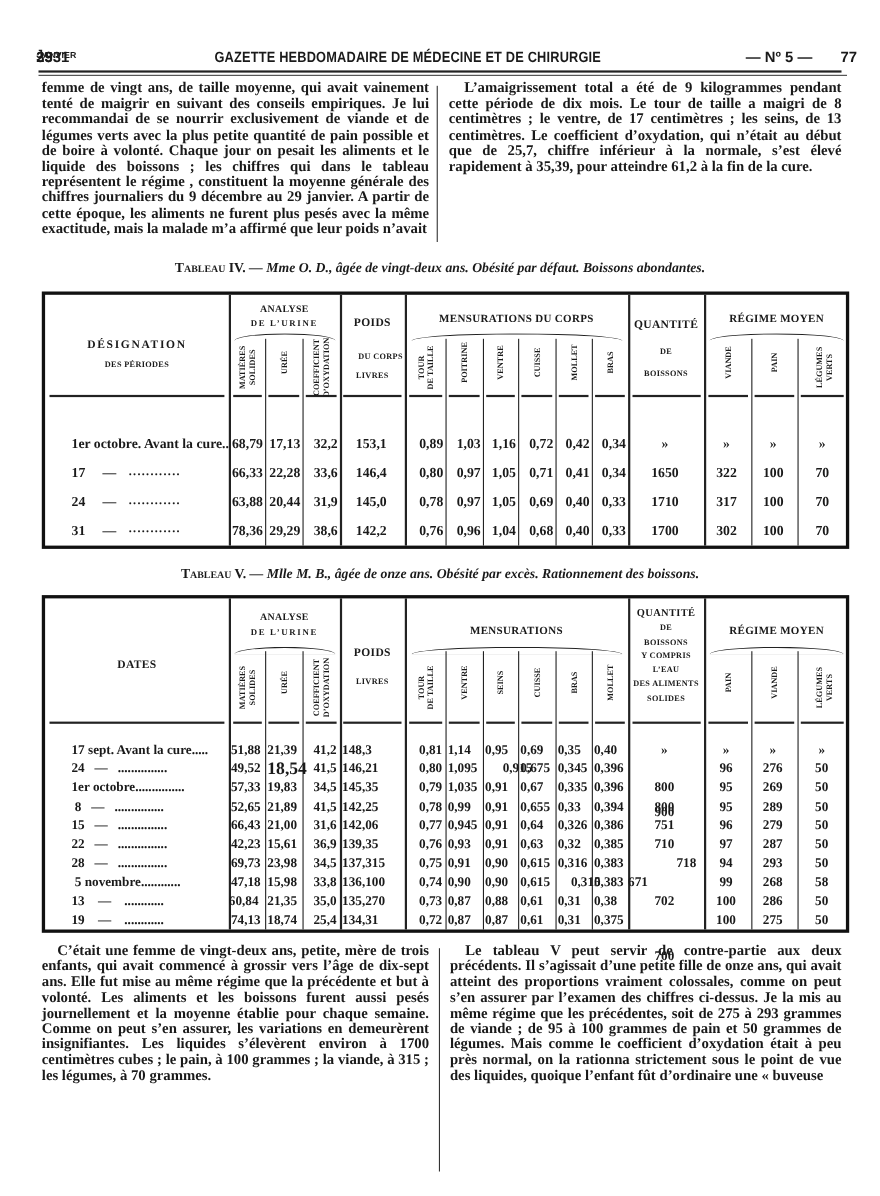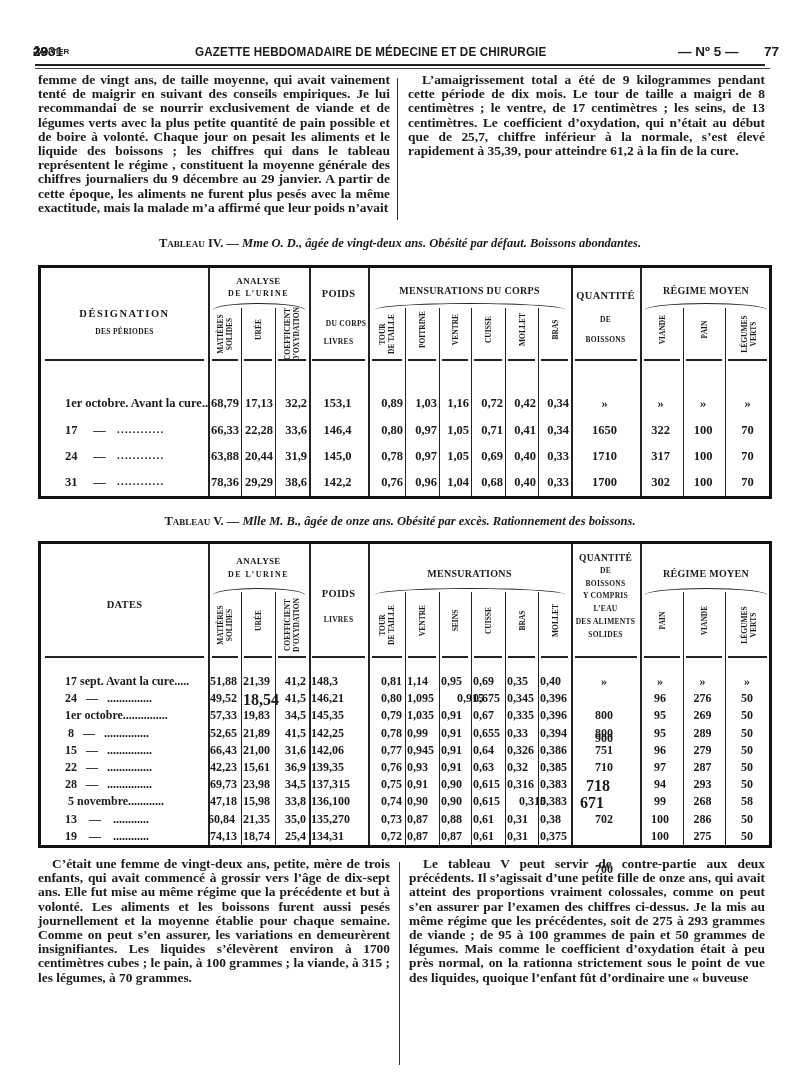--- a/index.html
+++ b/index.html
@@ -405,36 +405,36 @@
     <div class="cell l" style="left:167px;top:233.2px;width:30px;padding-left:2px;font-size:12px;">69,73</div>
     <div class="cell l" style="left:200px;top:233.2px;width:31px;padding-left:2px;font-size:12px;">23,98</div>
     <div class="cell r" style="left:234px;top:233.2px;width:31px;font-size:12px;">34,5</div>
     <div class="cell l" style="left:268px;top:233.2px;width:56px;padding-left:2px;font-size:12px;">137,315</div>
     <div class="cell r" style="left:327px;top:233.2px;width:34px;font-size:12px;">0,75</div>
     <div class="cell l" style="left:364px;top:233.2px;width:31px;padding-left:2px;font-size:12px;">0,91</div>
     <div class="cell l" style="left:398px;top:233.2px;width:29px;padding-left:2px;font-size:12px;">0,90</div>
     <div class="cell l" style="left:430px;top:233.2px;width:31px;padding-left:2px;font-size:12px;">0,615</div>
     <div class="cell l" style="left:464px;top:233.2px;width:30px;padding-left:2px;font-size:12px;">0,316</div>
     <div class="cell l" style="left:497px;top:233.2px;width:30px;padding-left:2px;font-size:12px;">0,383</div>
-    <div class="cell c" style="left:524px;top:233.2px;width:66px;font-size:16px;">718</div>
+    <div class="cell c" style="left:550px;top:233.2px;width:66px;font-size:12px;">718</div>
     <div class="cell c" style="left:599px;top:233.2px;width:40px;font-size:12px;">94</div>
     <div class="cell c" style="left:642px;top:233.2px;width:39px;font-size:12px;">293</div>
     <div class="cell c" style="left:684px;top:233.2px;width:44px;font-size:12px;">50</div>
     <div class="lbl" style="left:8px;top:250.39999999999998px;white-space:pre;font-size:12px;"> 5 novembre............</div>
     <div class="cell l" style="left:167px;top:250.39999999999998px;width:30px;padding-left:2px;font-size:12px;">47,18</div>
     <div class="cell l" style="left:200px;top:250.39999999999998px;width:31px;padding-left:2px;font-size:12px;">15,98</div>
     <div class="cell r" style="left:234px;top:250.39999999999998px;width:31px;font-size:12px;">33,8</div>
     <div class="cell l" style="left:268px;top:250.39999999999998px;width:56px;padding-left:2px;font-size:12px;">136,100</div>
     <div class="cell r" style="left:327px;top:250.39999999999998px;width:34px;font-size:12px;">0,74</div>
     <div class="cell l" style="left:364px;top:250.39999999999998px;width:31px;padding-left:2px;font-size:12px;">0,90</div>
     <div class="cell l" style="left:398px;top:250.39999999999998px;width:29px;padding-left:2px;font-size:12px;">0,90</div>
     <div class="cell l" style="left:430px;top:250.39999999999998px;width:31px;padding-left:2px;font-size:12px;">0,615</div>
     <div class="cell l" style="left:464px;top:250.39999999999998px;width:30px;padding-left:14px;font-size:12px;">0,315</div>
     <div class="cell l" style="left:497px;top:250.39999999999998px;width:30px;padding-left:2px;font-size:12px;">0,383</div>
-    <div class="cell c" style="left:518px;top:250.39999999999998px;width:66px;font-size:16px;">671</div>
+    <div class="cell c" style="left:506px;top:250.39999999999998px;width:66px;font-size:12px;">671</div>
     <div class="cell c" style="left:599px;top:250.39999999999998px;width:40px;font-size:12px;">99</div>
     <div class="cell c" style="left:642px;top:250.39999999999998px;width:39px;font-size:12px;">268</div>
     <div class="cell c" style="left:684px;top:250.39999999999998px;width:44px;font-size:12px;">58</div>
     <div class="lbl" style="left:8px;top:267.6px;white-space:pre;font-size:12px;">13    —    ............</div>
     <div class="cell l" style="left:167px;top:267.6px;width:30px;padding-left:0;font-size:12px;">60,84</div>
     <div class="cell l" style="left:200px;top:267.6px;width:31px;padding-left:2px;font-size:12px;">21,35</div>
     <div class="cell r" style="left:234px;top:267.6px;width:31px;font-size:12px;">35,0</div>
     <div class="cell l" style="left:268px;top:267.6px;width:56px;padding-left:2px;font-size:12px;">135,270</div>
     <div class="cell r" style="left:327px;top:267.6px;width:34px;font-size:12px;">0,73</div>
     <div class="cell l" style="left:364px;top:267.6px;width:31px;padding-left:2px;font-size:12px;">0,87</div>

